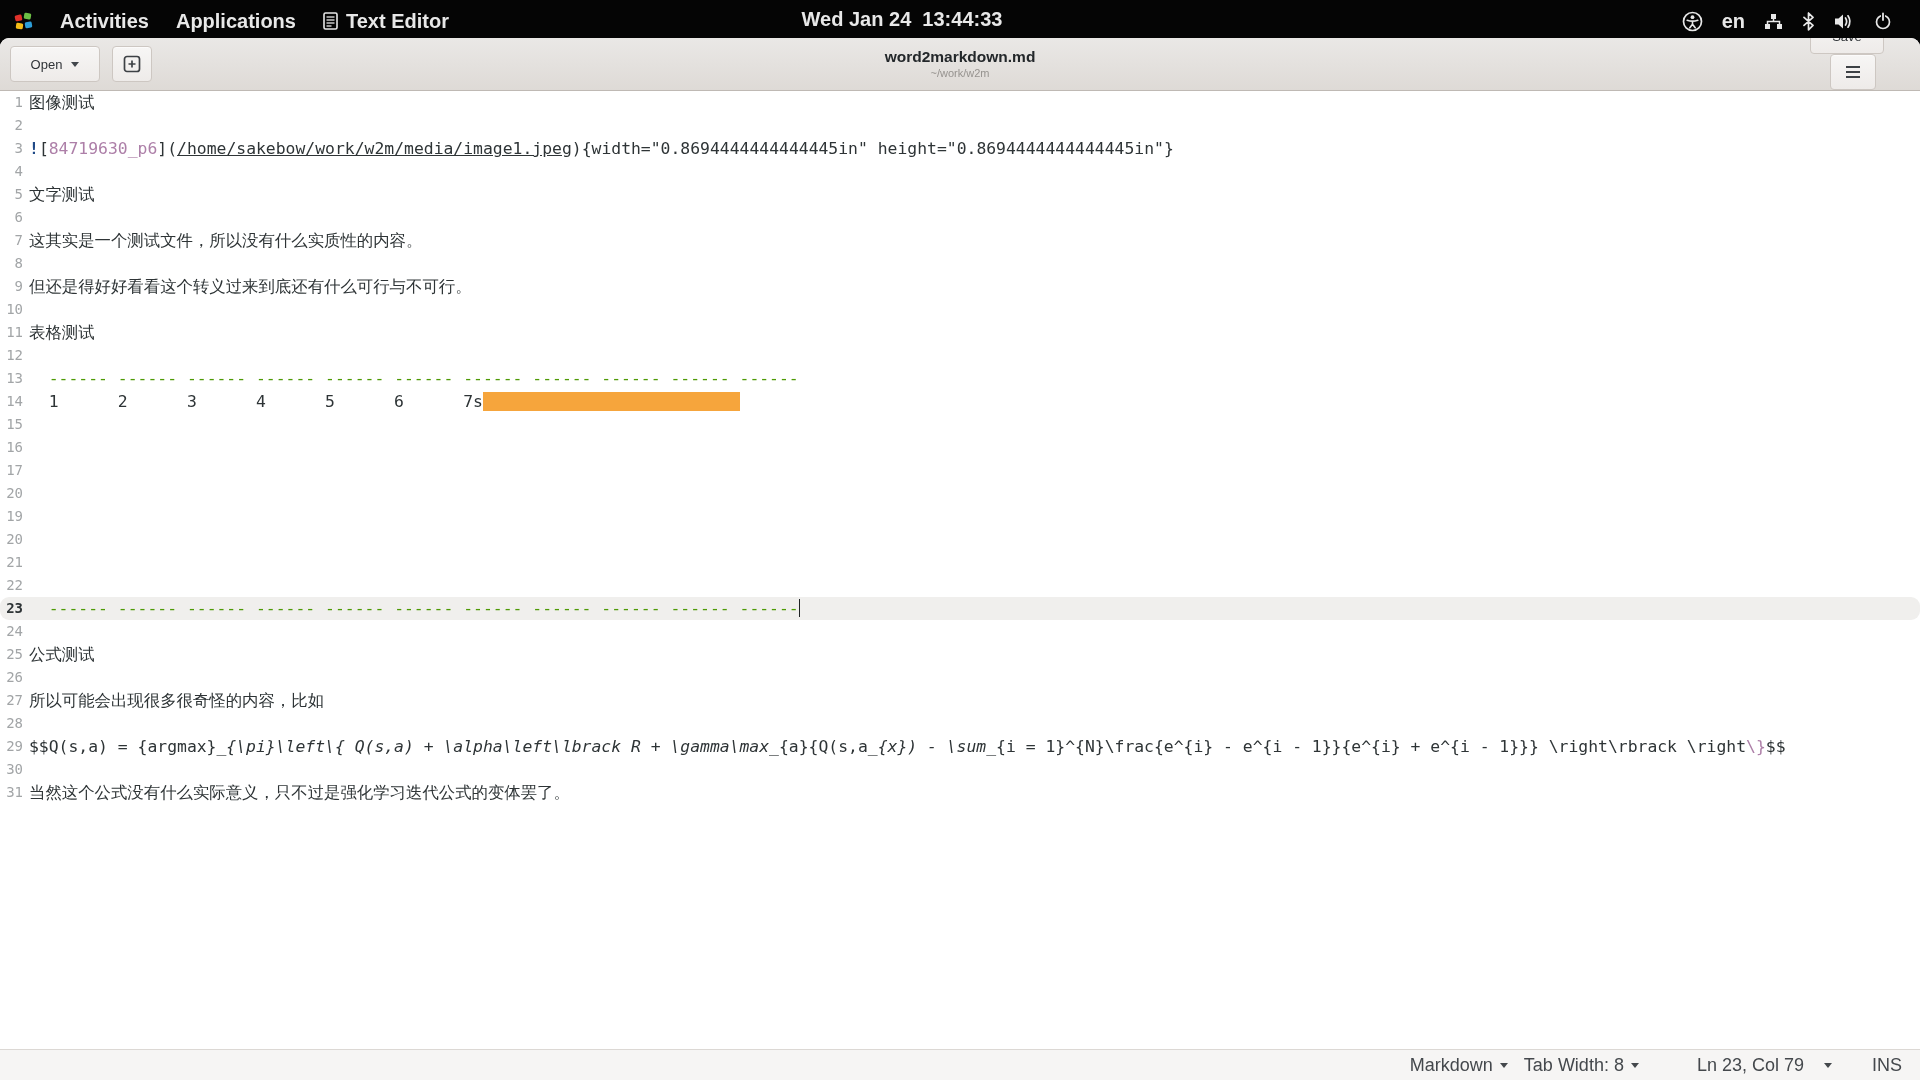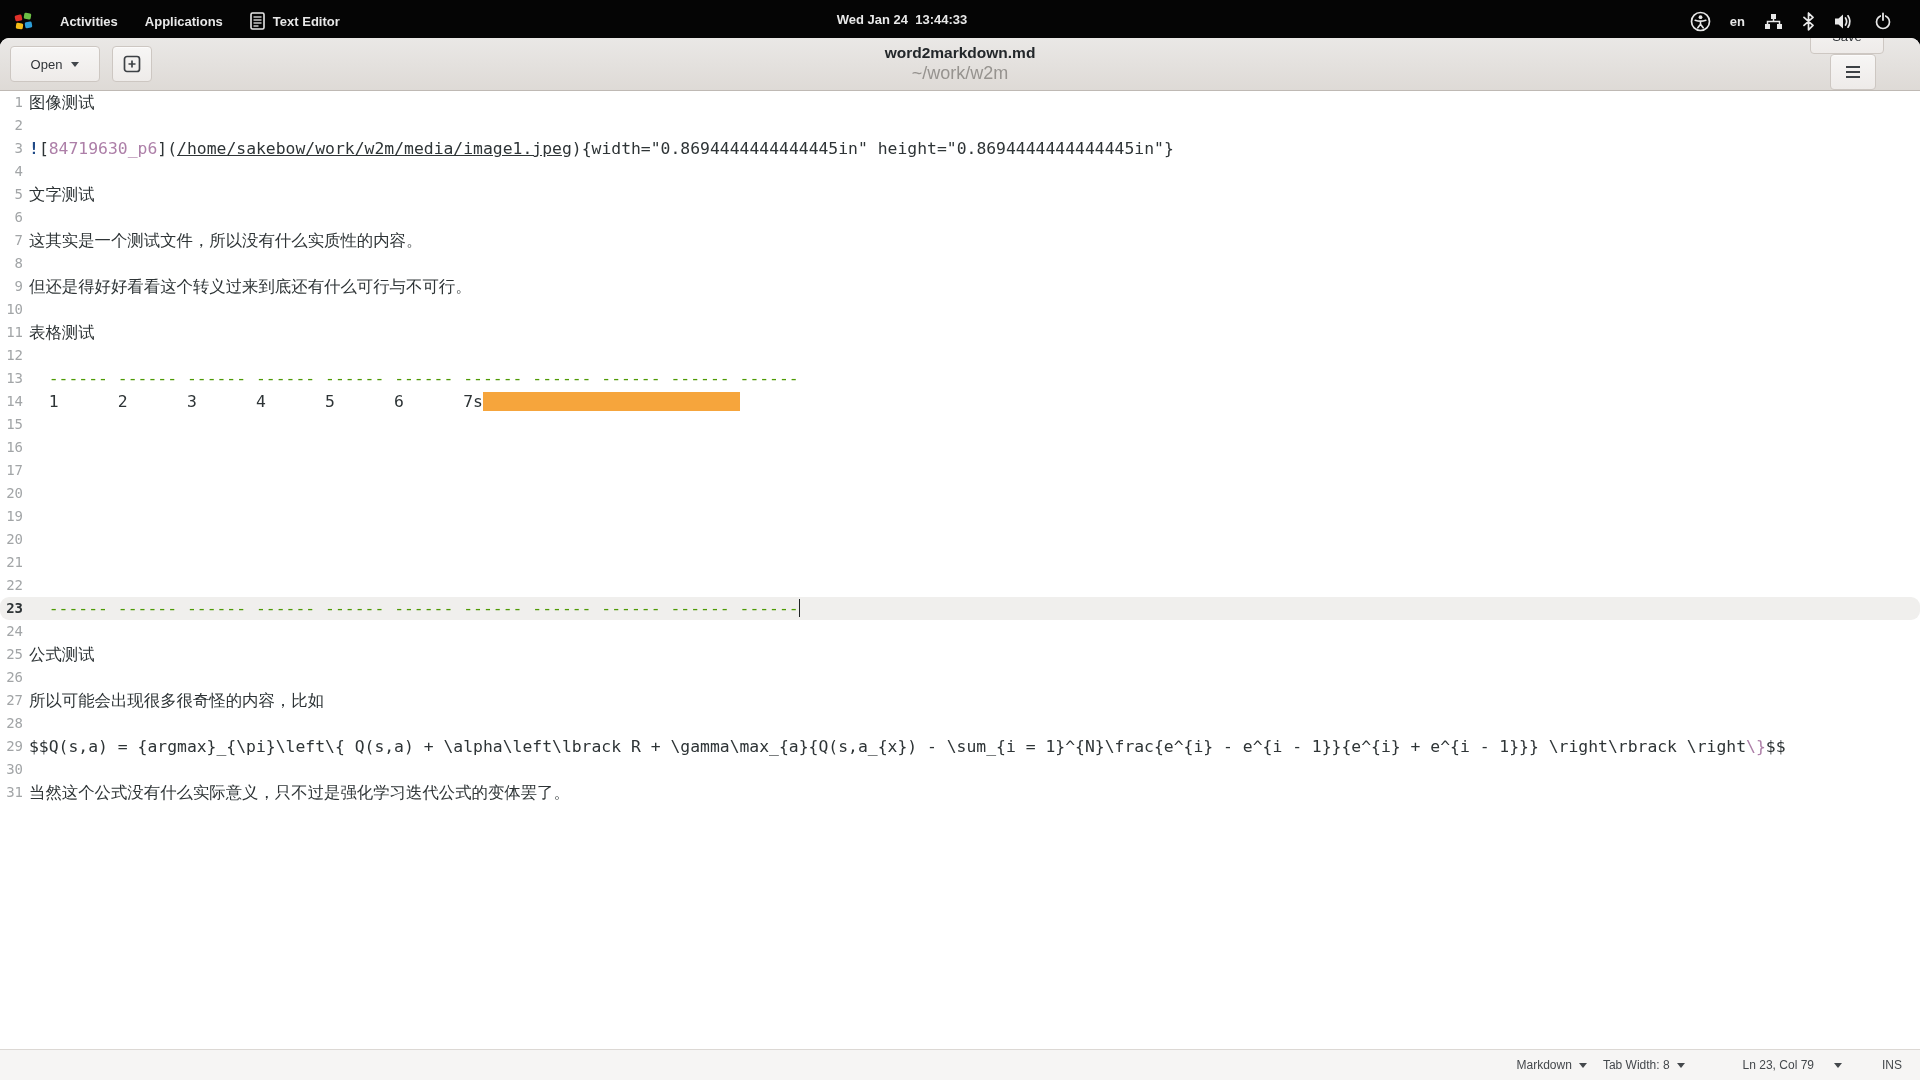--- a/index.html
+++ b/index.html
@@ -1,67 +1,67 @@
 <!DOCTYPE html>
 <html style="--sel: #f6a53c; --green: #4e9a06; --plum: #ad7fa8; --blue: #204a87;"><head>
 <meta charset="utf-8">
 <style>
   html,body{margin:0;padding:0;background:#000;width:1920px;height:1080px;overflow:hidden;
             font-family:"Liberation Sans","DejaVu Sans",sans-serif;-webkit-font-smoothing:antialiased;}
   
   .top-bar{height:42px;background:#050505;color:#e8e8e8;display:flex;align-items:center;
-           font-size:13px;font-weight:600;position:relative;}
+           font-size:20px;font-weight:600;position:relative;}
   .tb-left{display:flex;align-items:center;gap:27px;padding-left:14px;}
   .tb-item{display:flex;align-items:center;gap:8px;cursor:default;}
   .tb-clock{position:absolute;left:902px;top:0;height:38px;display:flex;align-items:center;
             transform:translateX(-50%);white-space:pre;}
   .tb-right{margin-left:auto;display:flex;align-items:center;gap:19px;padding-right:28px;font-weight:600;}
   .tb-right svg{display:block;}
   
   .window{position:absolute;top:38px;left:0;width:1920px;height:1042px;background:#ffffff;
           border-radius:9px 9px 0 0;overflow:hidden;}
   .headerbar{height:52px;background:linear-gradient(#eae8e6,#dedad6);border-bottom:1px solid #bfb9b4;
              display:flex;align-items:center;position:relative;color:#2e3436;}
   .hb-btn{height:34px;border:1px solid #cdc7c2;border-radius:4px;background:linear-gradient(#f7f6f5,#eeebe9);
           display:flex;align-items:center;justify-content:center;font-size:13px;color:#303438;
           box-shadow:0 1px 0 rgba(255,255,255,.6) inset;}
   .open-btn{margin-left:10px;width:88px;gap:9px;}
   .caret-down{width:0;height:0;border-left:4.5px solid transparent;border-right:4.5px solid transparent;
               border-top:5.5px solid #41464b;}
   .newtab-btn{margin-left:12px;width:38px;}
   .hb-title{position:absolute;left:50%;transform:translateX(-50%);text-align:center;line-height:1.25;}
   .hb-title .t{font-size:15.5px;font-weight:700;color:#23272a;}
-  .hb-title .s{font-size:18px;color:#96938f;}
+  .hb-title .s{font-size:11px;color:#96938f;}
   .hb-right{margin-left:auto;display:flex;align-items:center;flex-direction:column;}
   .save-btn{width:72px;}
   .menu-btn{width:44px;margin-left:12px;}
   .win-controls{display:flex;align-items:center;gap:24px;margin:0 18px 0 20px;color:#3d3846;}
   .wc{width:20px;height:20px;display:flex;align-items:center;justify-content:center;}
   .wc-min i{display:block;width:11px;height:2px;background:#3d3846;margin-top:8px;}
   .wc-max i{display:block;width:9px;height:9px;border:1.6px solid #3d3846;}
   .wc-close{font-size:16px;font-weight:700;}
   
   .editor{position:absolute;top:53px;bottom:30px;left:0;right:0;background:#fff;overflow:hidden;
           font-family:"DejaVu Sans Mono","DejaVu Sans",monospace;font-size:16.4px;line-height:23px;color:#2e3436;}
   .row{display:flex;height:23px;align-items:stretch;}
   .row.current{background:#f0efed;border-radius:9px;}
   .gutter{flex:none;width:23px;text-align:right;font-size:14px;line-height:23px;color:#a2a5a7;}
   .row.current .gutter{color:#2e3436;font-weight:700;}
   .code{white-space:pre;padding-left:6px;line-height:23px;}
   .seg-plum{color:var(--plum);}
   .seg-green{color:var(--green);}
   .seg-excl{color:var(--blue);font-weight:700;}
   .seg-link{text-decoration:underline;}
-  .seg-i{text-align:right;}
+  .seg-i{font-style:italic;text-align:right;}
   .seg-sel{background:var(--sel);}
   .caret-bar{display:inline-block;width:1.6px;height:18px;background:#202325;vertical-align:-3px;}
   
   .statusbar{position:absolute;left:0;right:0;bottom:0;height:30px;background:#f6f5f4;
              border-top:1px solid #dcd8d4;display:flex;align-items:center;justify-content:flex-end;
-             font-size:12px;color:#44484c;}
+             font-size:18px;color:#44484c;}
   .sb-item{display:flex;align-items:center;gap:7px;}
   .sb-caret{width:0;height:0;border-left:4px solid transparent;border-right:4px solid transparent;
             border-top:5px solid #44484c;}
   .sb-lang{margin-right:16px;}
   .sb-tab{margin-right:58px;}
   .sb-pos{margin-right:20px;}
   .sb-goto{margin-right:40px;}
   .sb-ins{margin-right:18px;}
   svg{shape-rendering:geometricPrecision;}
 </style>

